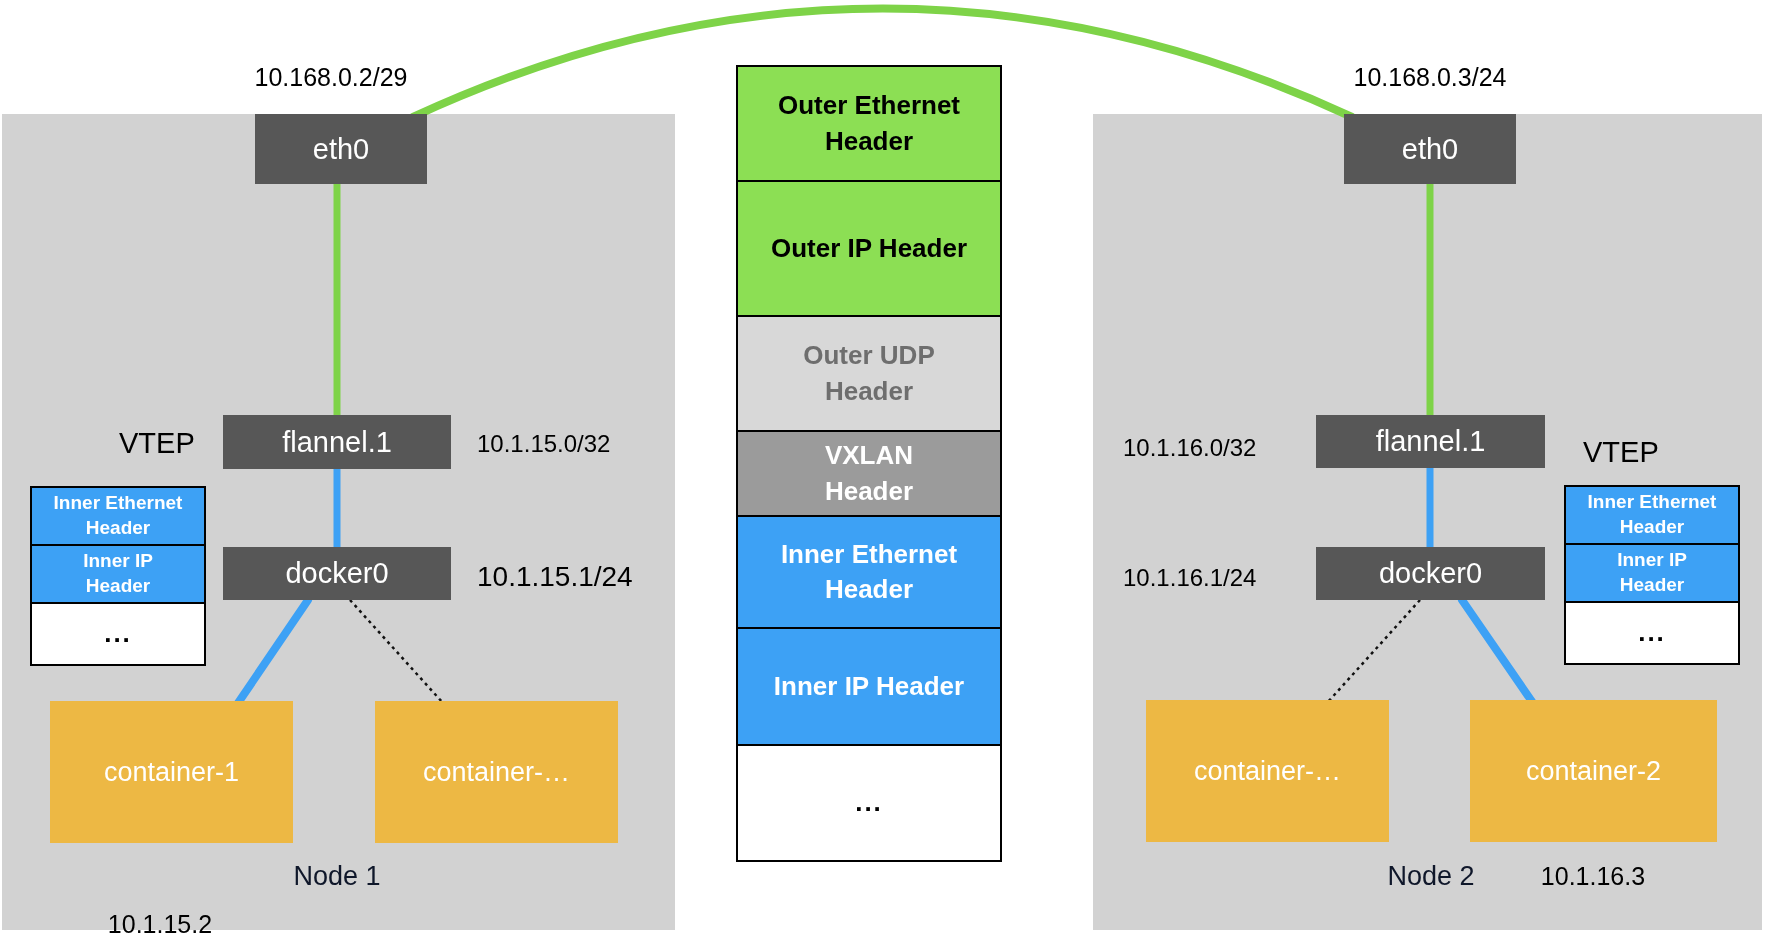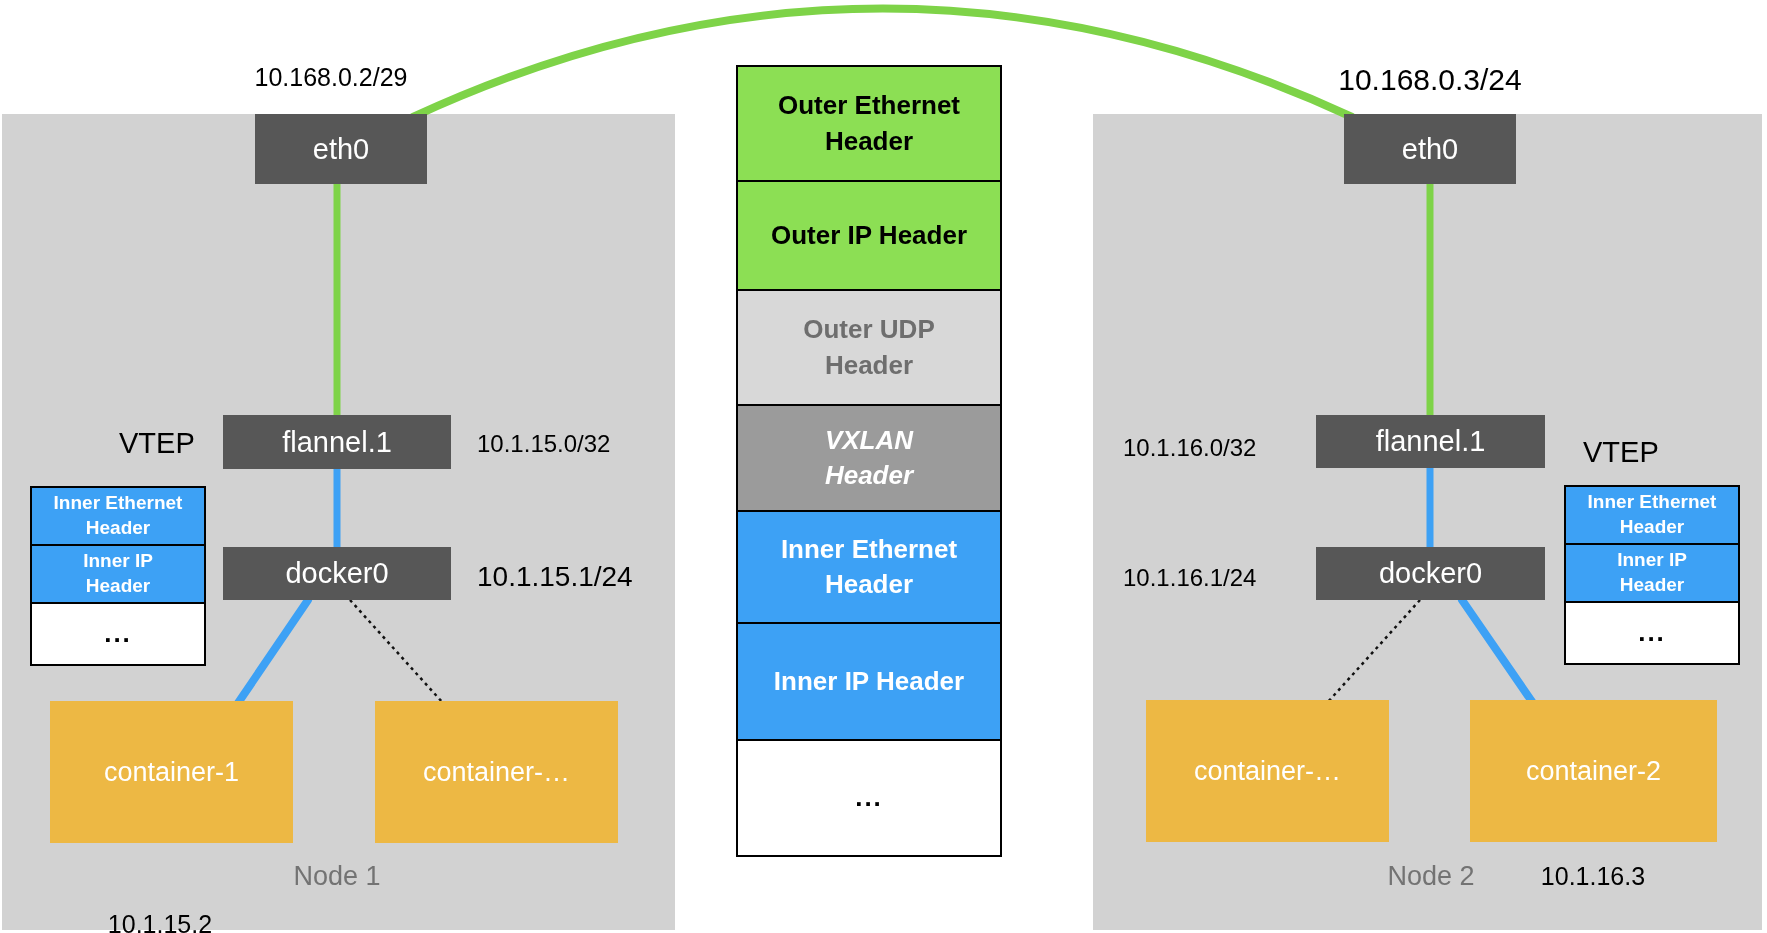--- a/index.html
+++ b/index.html
@@ -4,21 +4,21 @@
 <style>
   html,body{margin:0;padding:0;background:#ffffff;}
   body{width:1767px;height:933px;position:relative;overflow:hidden;
        font-family:"Liberation Sans", sans-serif;}
   .abs{position:absolute;}
   .node{background:#d2d2d2;z-index:0;}
   #lines{position:absolute;left:0;top:0;width:1767px;height:933px;z-index:1;}
   .ifbox{background:#575757;color:#ffffff;display:flex;align-items:center;justify-content:center;
          font-size:29px;z-index:2;}
   .lbl{color:#000;z-index:2;white-space:nowrap;}
-  .white{color:#737373;}
+  .white{color:#0f172a;}
   .ctr{transform:translateX(-50%);text-align:center;}
   .container-box{background:#edb844;color:#ffffff;display:flex;align-items:center;justify-content:center;
          font-size:27px;z-index:2;}
   .innerpkt{border:2px solid #000;background:#fff;z-index:2;}
   .innerpkt .row{display:flex;align-items:center;justify-content:center;text-align:center;
          font-size:19px;font-weight:bold;color:#fff;line-height:1.3;white-space:pre-line;
          border-bottom:2px solid #000;box-sizing:border-box;}
   .innerpkt .row:last-child{border-bottom:none;}
   .innerpkt .blue{background:#3da1f5;}
   .innerpkt .rest{background:#ffffff;color:#000;font-size:26px;letter-spacing:2px;}
@@ -68,32 +68,32 @@
 </div>
 
 <div class="abs container-box" style="left:50px;top:701px;width:243px;height:142px;">container-1</div>
 <div class="abs container-box" style="left:375px;top:701px;width:243px;height:142px;">container-…</div>
 <div class="abs lbl ctr" style="left:160px;top:910px;font-size:25px;">10.1.15.2</div>
 <div class="abs lbl white ctr" style="left:337px;top:861px;font-size:27px;">Node 1</div>
 
 <div class="abs" id="packet-stack">
   <div class="prow outer" style="height:115px;">Outer Ethernet
 Header</div>
-  <div class="prow outer" style="height:109px;">Outer IP Header</div>
+  <div class="prow outer" style="height:135px;">Outer IP Header</div>
   <div class="prow udp" style="height:115px;">Outer UDP
 Header</div>
-  <div class="prow vxlan" style="height:106px;font-style:italic;">VXLAN
+  <div class="prow vxlan" style="height:85px;">VXLAN
 Header</div>
   <div class="prow inner" style="height:112px;">Inner Ethernet
 Header</div>
   <div class="prow inner" style="height:117px;">Inner IP Header</div>
   <div class="prow payload" style="height:114px;">...</div>
 </div>
 
-<div class="abs lbl ctr" style="left:1430px;top:63px;font-size:30px;">10.168.0.3/24</div>
+<div class="abs lbl ctr" style="left:1430px;top:63px;font-size:25px;">10.168.0.3/24</div>
 <div class="abs ifbox" style="left:1344px;top:114px;width:172px;height:70px;">eth0</div>
 <div class="abs lbl" style="left:1123px;top:434px;font-size:24px;">10.1.16.0/32</div>
 <div class="abs ifbox" style="left:1316px;top:415px;width:229px;height:53px;">flannel.1</div>
 <div class="abs lbl" style="left:1583px;top:436px;font-size:29px;">VTEP</div>
 <div class="abs lbl" style="left:1123px;top:564px;font-size:24px;">10.1.16.1/24</div>
 <div class="abs ifbox" style="left:1316px;top:547px;width:229px;height:53px;">docker0</div>
 
 <div class="abs innerpkt" style="left:1564px;top:485px;width:172px;">
   <div class="row blue" style="height:58px;">Inner Ethernet
 Header</div>

